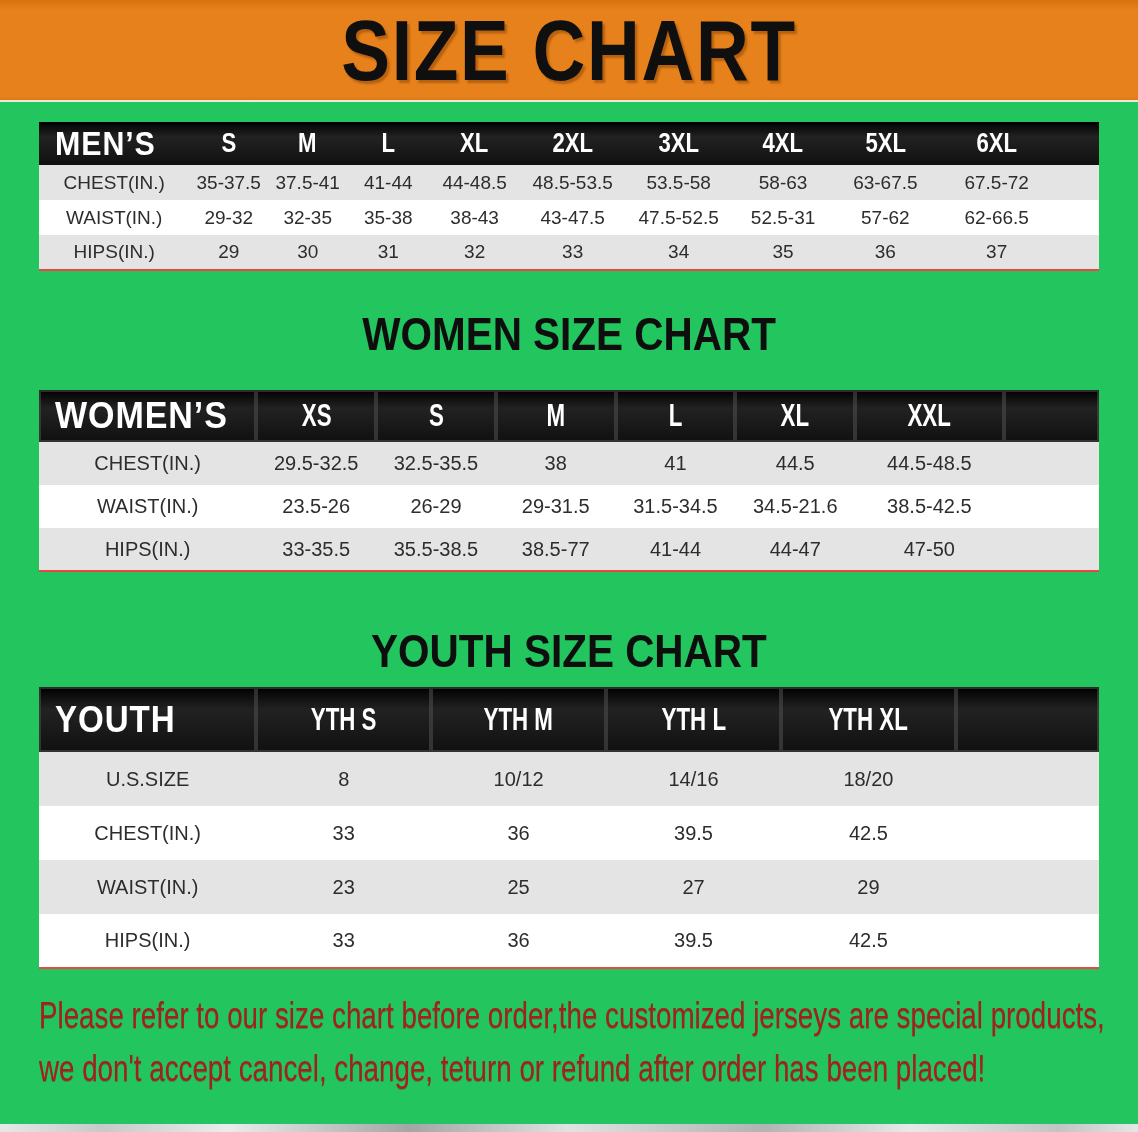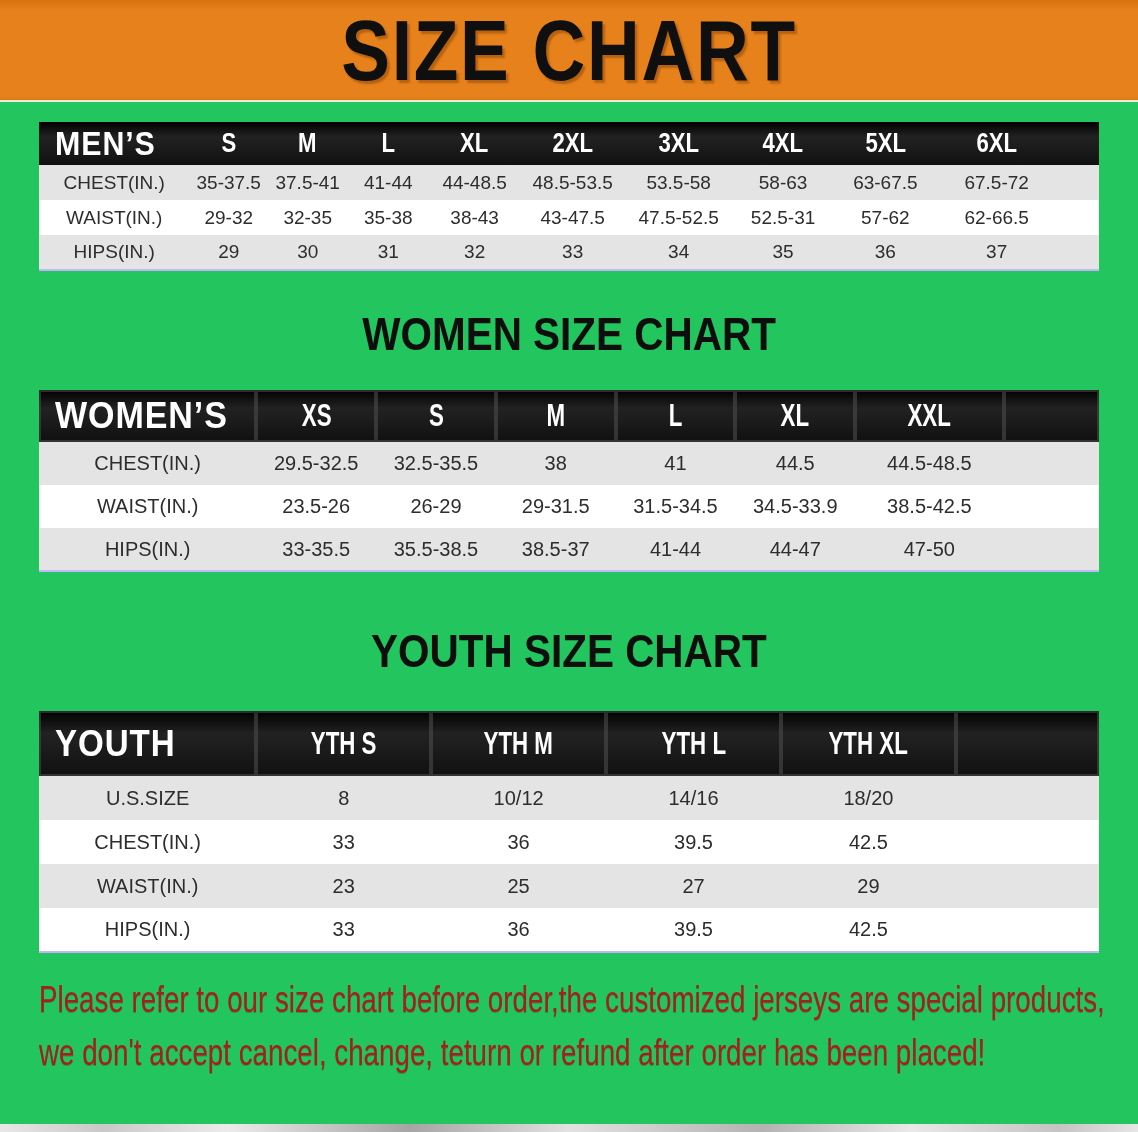--- a/index.html
+++ b/index.html
@@ -20,44 +20,44 @@
   .heading .cond { display:inline-block; font-size:46px; font-weight:bold; color:#0e0e0e;
     transform:scaleX(0.88); transform-origin:center; white-space:nowrap; }
   .heading.men-h   { margin-top:24px; }
   .heading.women-h { margin-top:38px; }
   .heading.youth-h { margin-top:54px; }
 
   
   .table-wrap { margin:0 39px; }
   .table-wrap.men   { margin-top:20px; }
   .table-wrap.women { margin-top:20px; }
-  .table-wrap.youth { margin-top:24px; }
+  .table-wrap.youth { }
   table.size-grid { width:100%; border-collapse:collapse; table-layout:fixed;
-    border-bottom:2px solid #c4b5fd; }
+    border-bottom:2px solid #ef4444; }
   table.size-grid thead th {
     background:linear-gradient(180deg,#000000 0%,#222222 35%,#101010 100%);
     color:#ffffff; text-align:center; vertical-align:middle; }
   .men   table.size-grid thead th { height:43px; box-shadow:inset 0 2px 0 #000; }
   .women table.size-grid thead th { height:52px; box-shadow:inset 0 0 0 2px rgba(80,80,80,0.55); }
   .youth table.size-grid thead th { height:65px; box-shadow:inset 0 0 0 2px rgba(80,80,80,0.55); }
   table.size-grid th.corner { text-align:left; padding-left:16px; }
   th .head-text, th .corner-text { display:inline-block; transform-origin:center; white-space:nowrap; }
   th.corner .corner-text { transform-origin:left center; letter-spacing:1px; }
   .men   th .head-text   { font-size:27px; font-weight:bold; transform:scaleX(0.82); }
   .men   th .corner-text { font-size:33px; font-weight:bold; transform:scaleX(0.92); }
   .women th .head-text   { font-size:31px; font-weight:bold; transform:scaleX(0.72); }
   .women th .corner-text { font-size:37px; font-weight:bold; transform:scaleX(0.92); }
   .youth th .head-text   { font-size:31px; font-weight:bold; transform:scaleX(0.72); }
   .youth th .corner-text { font-size:36px; font-weight:bold; transform:scaleX(0.92); }
   table.size-grid tbody td { text-align:center; vertical-align:middle; color:#2d2d2d; }
   table.size-grid tbody tr:nth-child(odd) td { background:#e4e4e4; }
   table.size-grid tbody tr:nth-child(even) td { background:#ffffff; }
   .men   table.size-grid tbody td { height:35px; font-size:19px; }
   .women table.size-grid tbody td { height:43px; font-size:20px; }
-  .youth table.size-grid tbody td { height:44px; font-size:20px; }
+  .youth table.size-grid tbody td { height:54px; font-size:20px; }
 
   
   .notice { margin:24px 39px 0 39px; color:#a32020; }
   .notice-line { line-height:46px; }
   .notice-line .squeeze { display:inline-block; font-size:37px; transform:scaleX(0.75);
     transform-origin:left center; white-space:nowrap;
     text-shadow:0 1px 0 rgba(120,20,20,0.35); }
 
   
   .bottom-strip { position:absolute; left:0; right:0; bottom:0; height:8px;
@@ -187,29 +187,29 @@
               <td>44.5</td>
               <td>44.5-48.5</td>
               <td></td>
             </tr>
             <tr>
               <td>WAIST(IN.)</td>
               <td>23.5-26</td>
               <td>26-29</td>
               <td>29-31.5</td>
               <td>31.5-34.5</td>
-              <td>34.5-33.9</td>
+              <td>34.5-21.6</td>
               <td>38.5-42.5</td>
               <td></td>
             </tr>
             <tr>
               <td>HIPS(IN.)</td>
               <td>33-35.5</td>
               <td>35.5-38.5</td>
-              <td>38.5-37</td>
+              <td>38.5-77</td>
               <td>41-44</td>
               <td>44-47</td>
               <td>47-50</td>
               <td></td>
             </tr>
           </tbody>
         </table>
       </div>
   </section>
 

